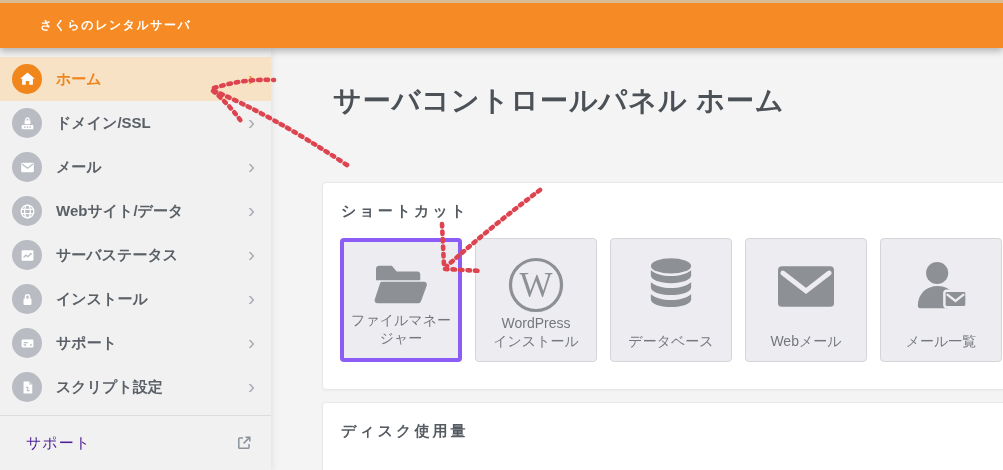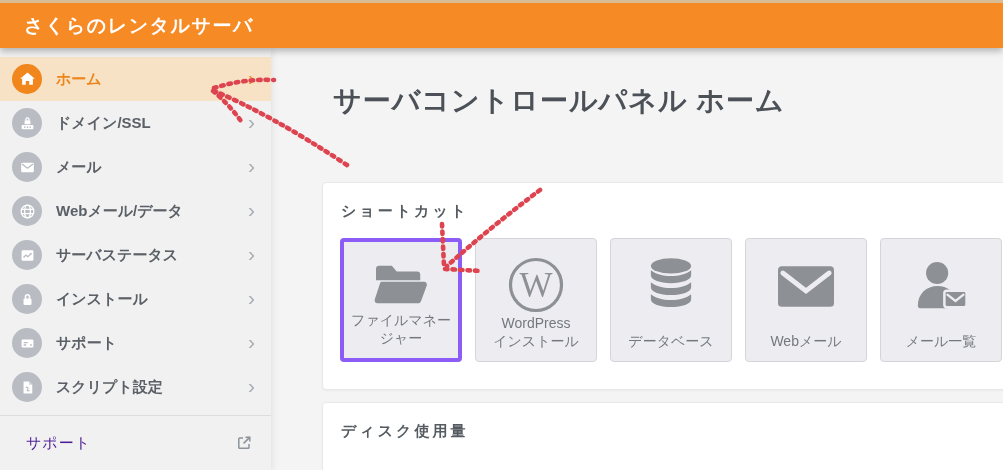--- a/index.html
+++ b/index.html
@@ -13,22 +13,23 @@
   
   .app-header {
     position:absolute; left:0; top:0; width:1003px; height:48px;
     background:#f68a24;
     border-top:3px solid #d9bc93;
     box-shadow:0 3px 7px rgba(0,0,0,.28);
     display:flex; align-items:center;
     z-index:20;
   }
   .brand {
-    color:#fff; font-size:19px; font-weight:bold; letter-spacing:1.5px;
+    color:#fff; font-size:12px; font-weight:bold; letter-spacing:1.5px;
     padding-left:24px;
+    margin-left:16px;
   }
   
   .sidebar {
     position:absolute; left:0; top:48px; width:271px; bottom:0;
     background:#f1f1f2;
     box-shadow:2px 0 6px rgba(0,0,0,.07);
     z-index:10;
     padding-top:9px;
   }
   .nav-item {
@@ -141,21 +142,21 @@
   </div>
 
   <div class="nav-item">
     <span class="nav-ic">
       <svg viewBox="0 0 24 24" fill="none" stroke="#fff" stroke-width="1.6">
         <circle cx="12" cy="12" r="8"></circle>
         <ellipse cx="12" cy="12" rx="3.6" ry="8"></ellipse>
         <path d="M4.6 9.2h14.8M4.6 14.8h14.8"></path>
       </svg>
     </span>
-    <span class="nav-label">Webメール/データ</span>
+    <span class="nav-label">Webサイト/データ</span>
     <span class="nav-chevron">›</span>
   </div>
 
   <div class="nav-item">
     <span class="nav-ic">
       <svg viewBox="0 0 24 24">
         <rect x="4.5" y="5.5" width="15" height="13" rx="1.5" fill="#fff"></rect>
         <path d="M7 14.5l3-3 2.5 2 4.5-4.5" stroke="#b9bcc2" stroke-width="1.7" fill="none"></path>
         <path d="M17 8.5v2.6h-2.6z" fill="#b9bcc2"></path>
       </svg>

